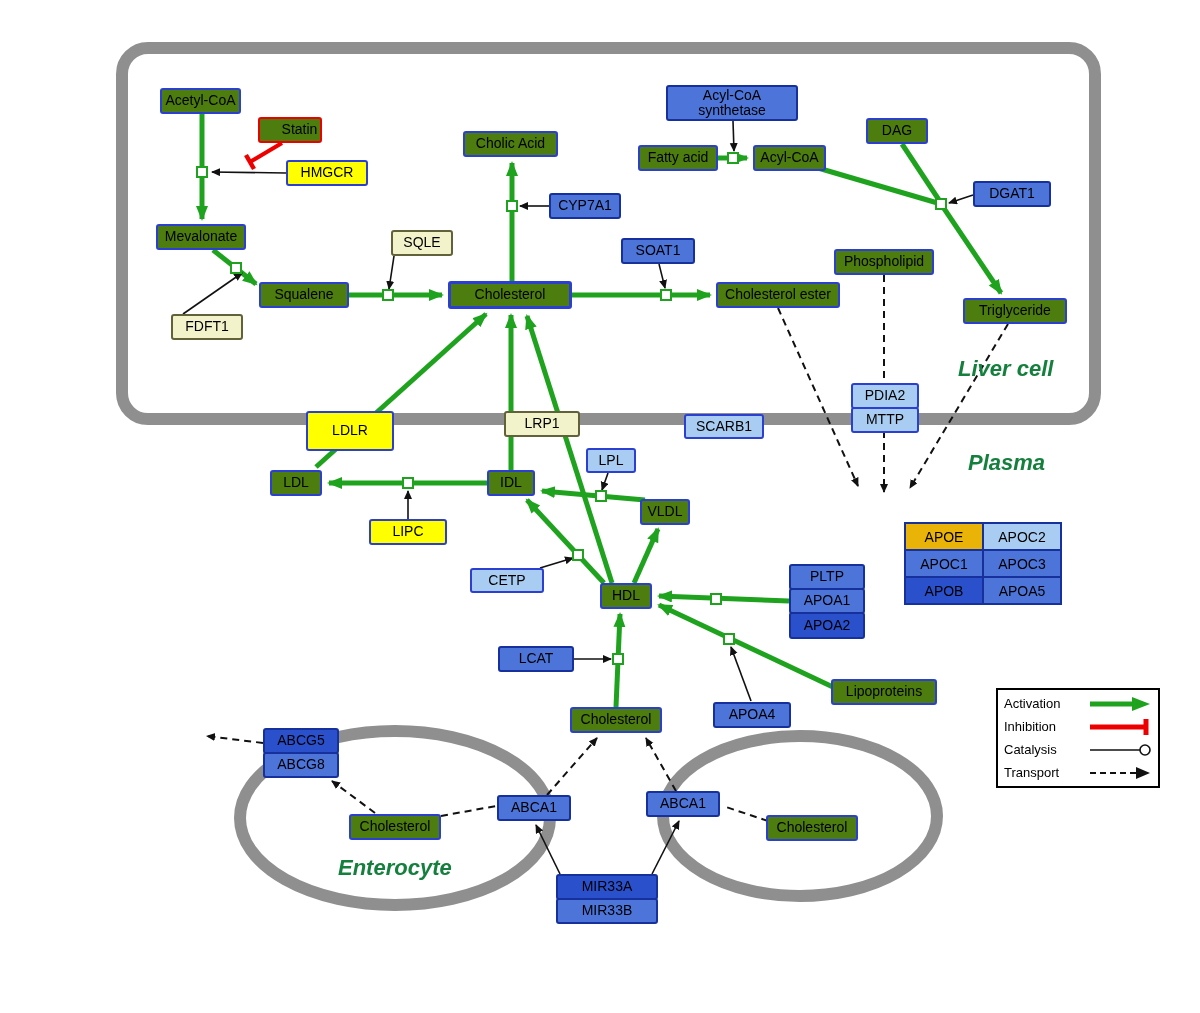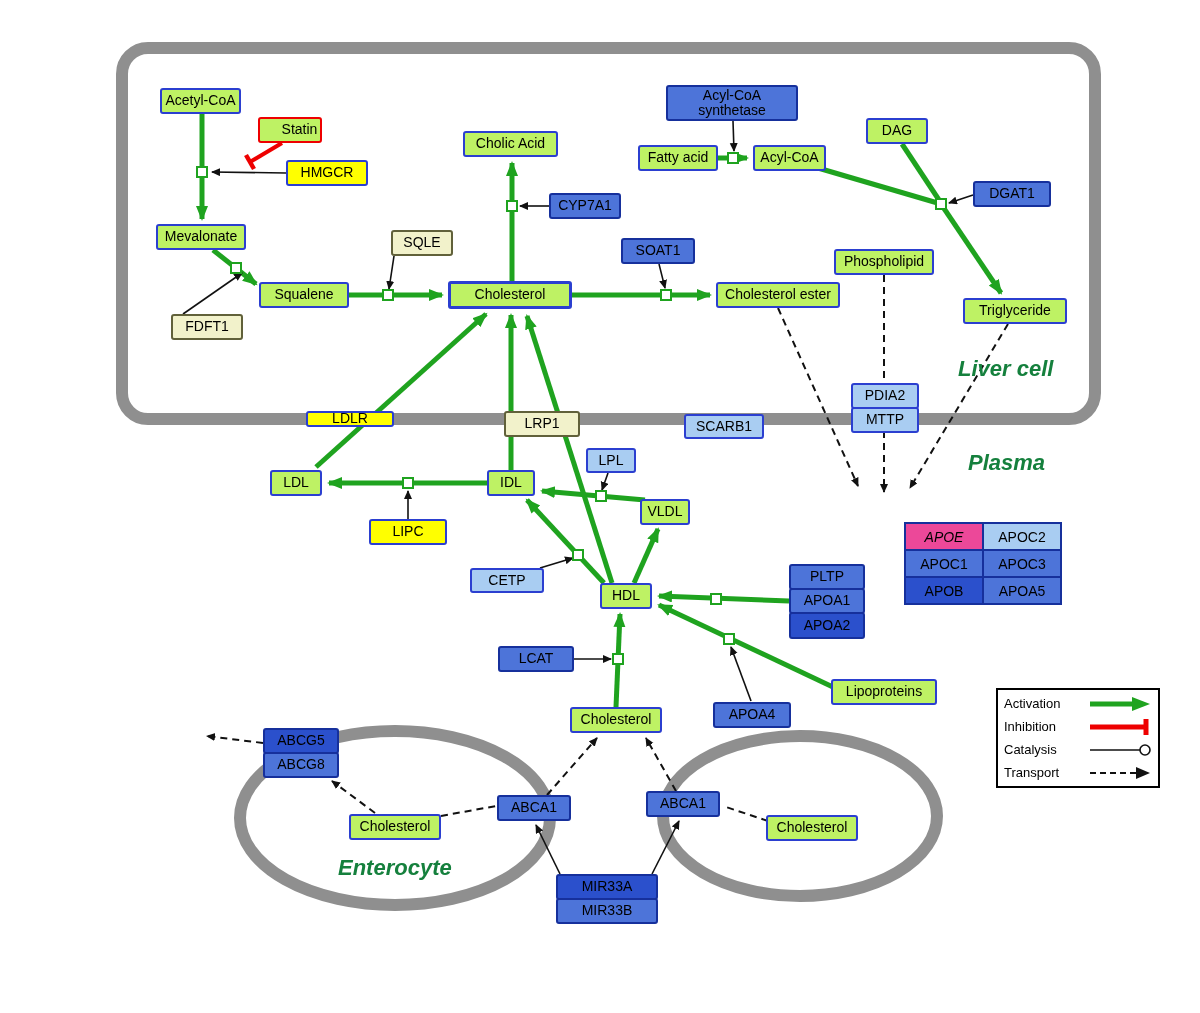--- a/index.html
+++ b/index.html
@@ -1,27 +1,27 @@
 <!DOCTYPE html>
 <html><head>
 <meta charset="utf-8">
 <style>
   html,body{margin:0;padding:0;background:#ffffff;}
   #stage{position:relative;width:1200px;height:1013px;background:#ffffff;overflow:hidden;
          font-family:"Liberation Sans",sans-serif;}
   #edges{position:absolute;left:0;top:0;z-index:1;}
   .node{position:absolute;z-index:2;display:flex;align-items:center;justify-content:center;
-        box-sizing:border-box;border:2px solid #2b3fd0;background:#bef264;border-radius:3px;
+        box-sizing:border-box;border:2px solid #2b3fd0;background:#4d7c0f;border-radius:3px;
         font-size:14px;color:#000;text-align:center;line-height:1.08;}
   .thick{border-width:3px;}
   .redborder{border-color:#ee0000;padding-left:19px;}
   .yellow{background:#ffff00;}
   .cream{background:#f2f2cb;border-color:#61613a;margin-left:28px;}
   .blue{background:#4d74d9;border-color:#16309c;}
-  .blue2{background:#ec4899;border-color:#16309c;font-style:italic;}
+  .blue2{background:#eab308;border-color:#16309c;}
   .bluedark{background:#2b50cc;border-color:#16309c;}
   .bluelight{background:#a9cdf2;border-color:#2b3fd0;}
   .complabel{position:absolute;z-index:2;font-weight:bold;font-size:22px;color:#15803d;font-style:italic;}
   .apotable{position:absolute;z-index:2;display:grid;grid-template-columns:76px 76px;
             grid-auto-rows:25px;gap:2px;background:#16309c;padding:2px;}
   .apotable .cell{display:flex;align-items:center;justify-content:center;font-size:14px;color:#000;}
   #legend{position:absolute;z-index:2;left:996px;top:688px;width:164px;height:100px;
           border:2px solid #000;background:#fff;box-sizing:border-box;display:flex;
           flex-direction:column;justify-content:space-around;padding:2px 6px;}
   .legrow{display:flex;align-items:center;justify-content:space-between;height:22px;gap:8px;}
@@ -133,21 +133,21 @@
   <div class="node" style="left:716px;top:282px;width:124px;height:26px">Cholesterol ester</div>
   <div class="node blue" style="left:666px;top:85px;width:132px;height:36px">Acyl-CoA synthetase</div>
   <div class="node" style="left:638px;top:145px;width:80px;height:26px">Fatty acid</div>
   <div class="node" style="left:753px;top:145px;width:73px;height:26px">Acyl-CoA</div>
   <div class="node" style="left:866px;top:118px;width:62px;height:26px">DAG</div>
   <div class="node blue" style="left:973px;top:181px;width:78px;height:26px">DGAT1</div>
   <div class="node" style="left:834px;top:249px;width:100px;height:26px">Phospholipid</div>
   <div class="node" style="left:963px;top:298px;width:104px;height:26px">Triglyceride</div>
   <div class="node bluelight" style="left:851px;top:383px;width:68px;height:26px">PDIA2</div>
   <div class="node bluelight" style="left:851px;top:407px;width:68px;height:26px">MTTP</div>
-  <div class="node yellow" style="left:306px;top:411px;width:88px;height:16px">LDLR</div>
+  <div class="node yellow" style="left:306px;top:411px;width:88px;height:40px">LDLR</div>
   <div class="node cream" style="left:476px;top:411px;width:76px;height:26px">LRP1</div>
   <div class="node bluelight" style="left:684px;top:414px;width:80px;height:25px">SCARB1</div>
   <div class="node" style="left:270px;top:470px;width:52px;height:26px">LDL</div>
   <div class="node" style="left:487px;top:470px;width:48px;height:26px">IDL</div>
   <div class="node yellow" style="left:369px;top:519px;width:78px;height:26px">LIPC</div>
   <div class="node bluelight" style="left:586px;top:448px;width:50px;height:25px">LPL</div>
   <div class="node" style="left:640px;top:499px;width:50px;height:26px">VLDL</div>
   <div class="node bluelight" style="left:470px;top:568px;width:74px;height:25px">CETP</div>
   <div class="node" style="left:600px;top:583px;width:52px;height:26px">HDL</div>
   <div class="node blue" style="left:498px;top:646px;width:76px;height:26px">LCAT</div>

